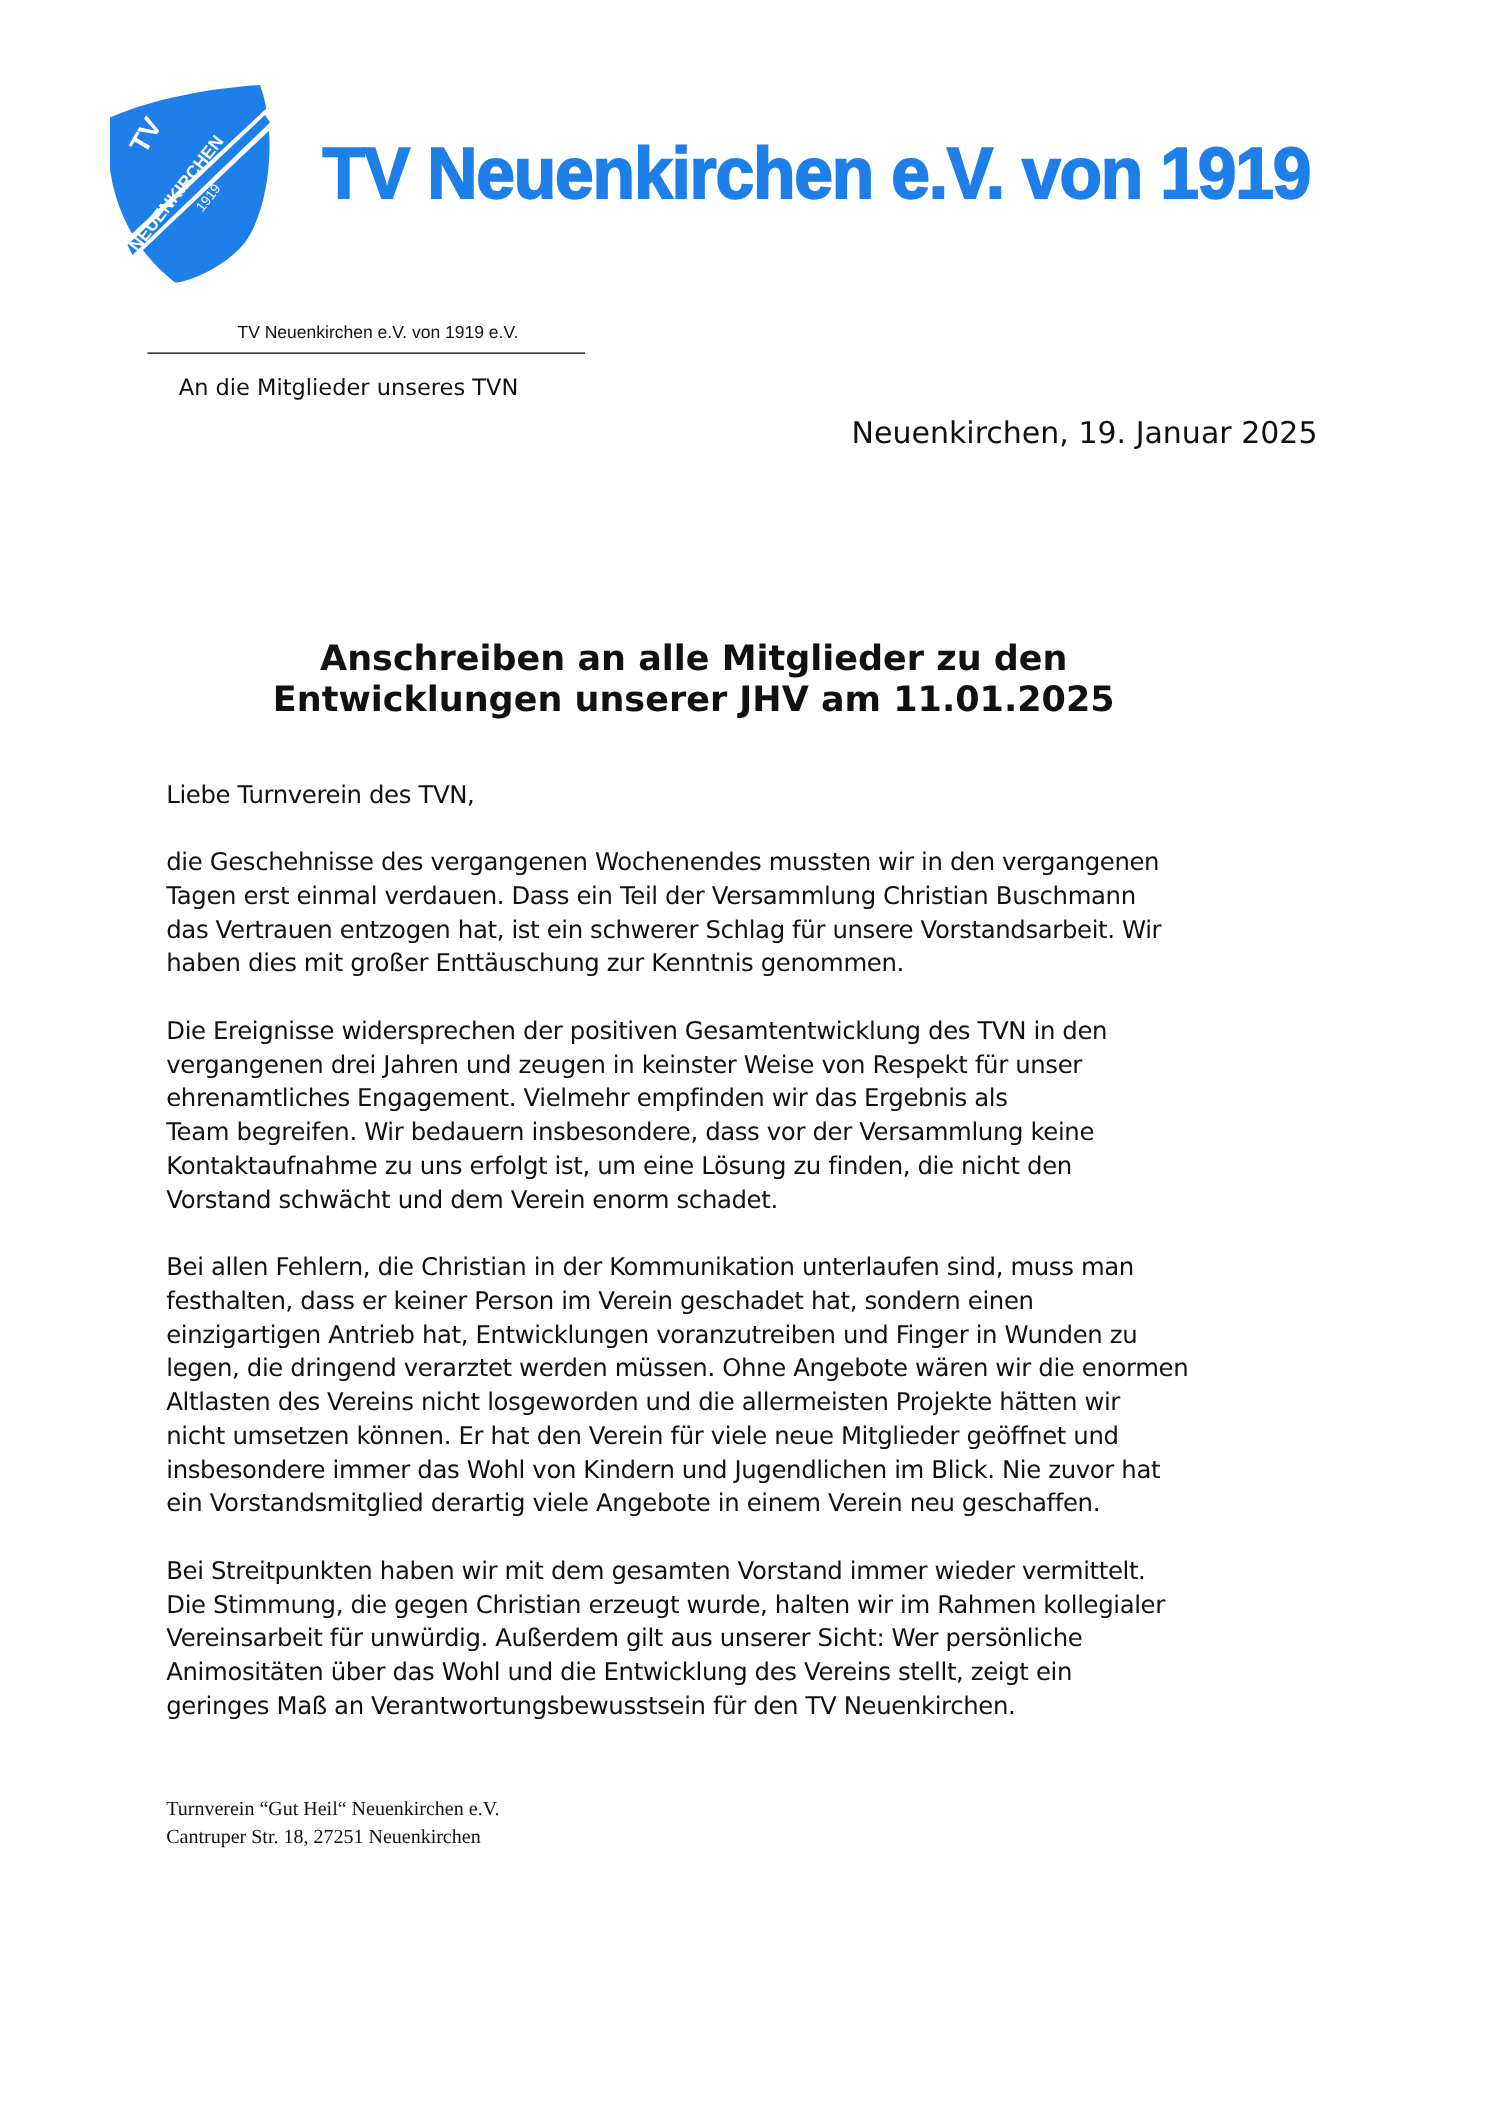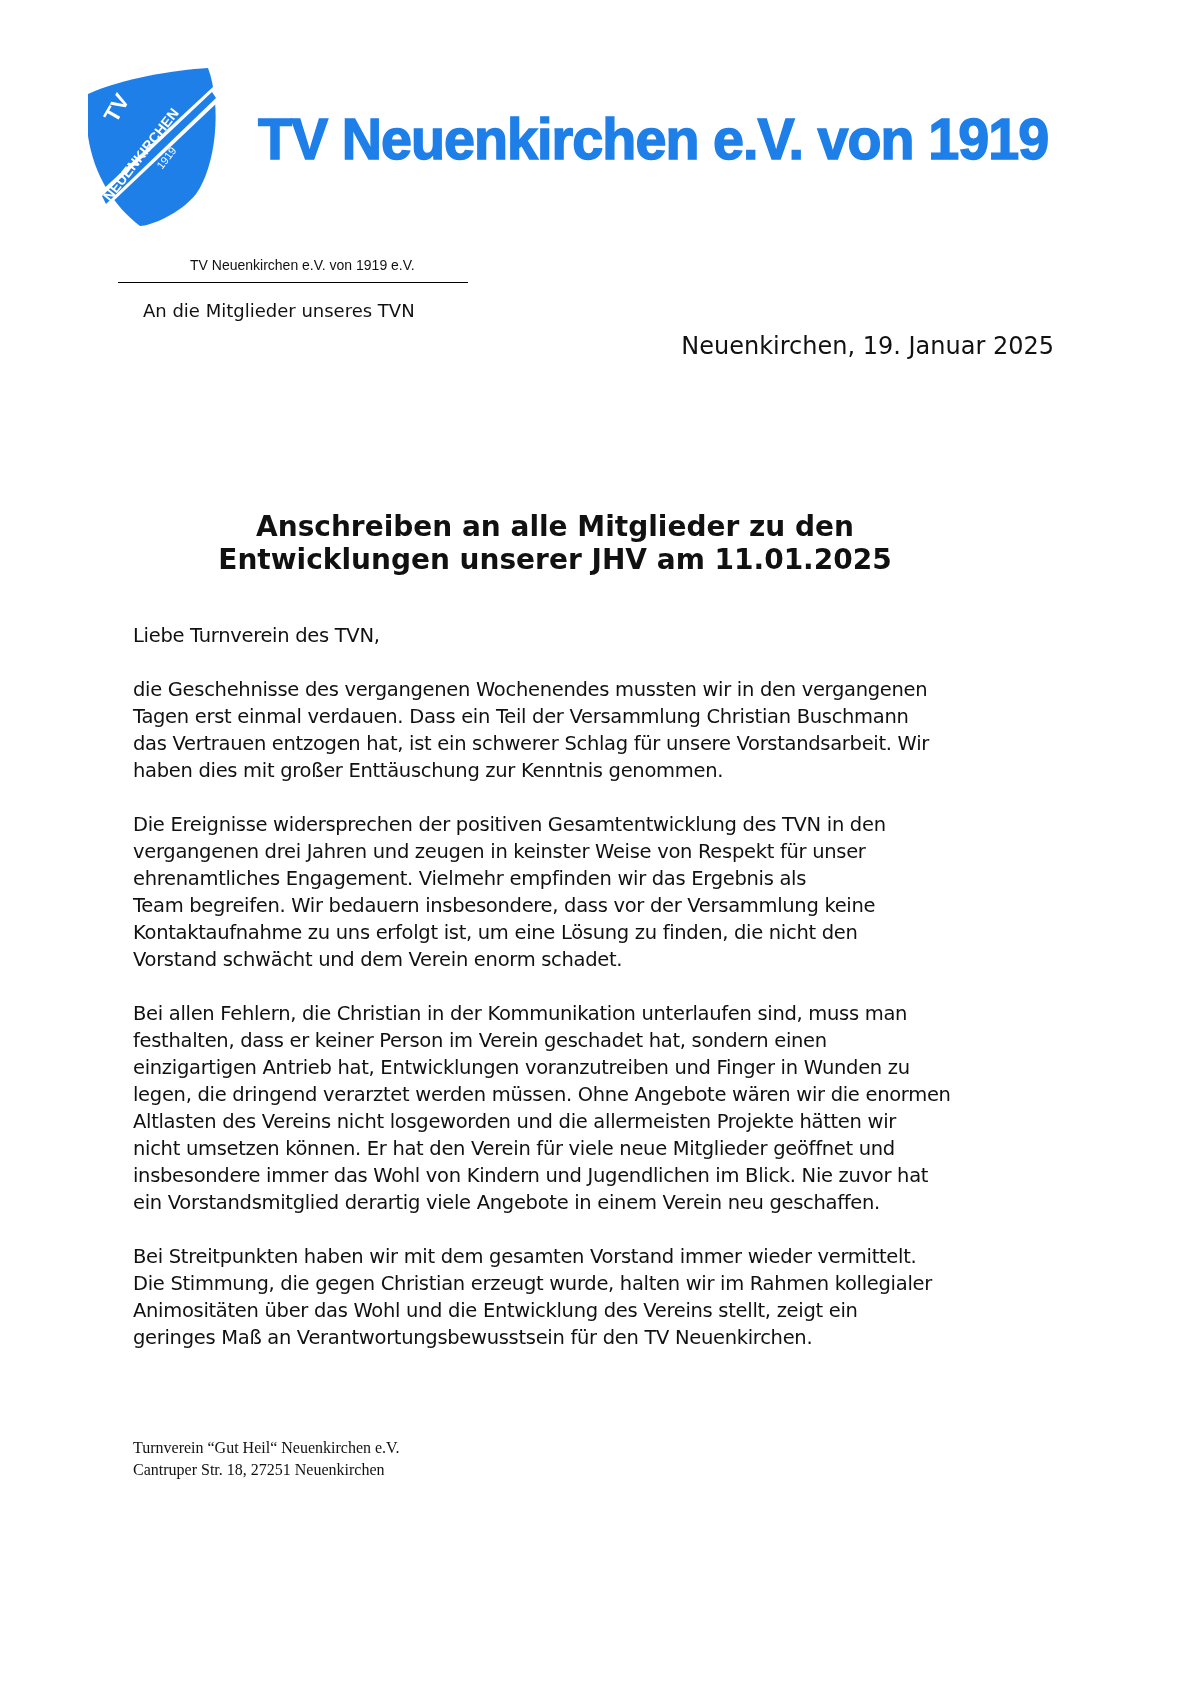--- a/index.html
+++ b/index.html
@@ -65,20 +65,21 @@
     <span class="line">einzigartigen Antrieb hat, Entwicklungen voranzutreiben und Finger in Wunden zu</span>
     <span class="line">legen, die dringend verarztet werden müssen. Ohne Angebote wären wir die enormen</span>
     <span class="line">Altlasten des Vereins nicht losgeworden und die allermeisten Projekte hätten wir</span>
     <span class="line">nicht umsetzen können. Er hat den Verein für viele neue Mitglieder geöffnet und</span>
     <span class="line">insbesondere immer das Wohl von Kindern und Jugendlichen im Blick. Nie zuvor hat</span>
     <span class="line">ein Vorstandsmitglied derartig viele Angebote in einem Verein neu geschaffen.</span>
   </p>
   <p>
     <span class="line">Bei Streitpunkten haben wir mit dem gesamten Vorstand immer wieder vermittelt.</span>
     <span class="line">Die Stimmung, die gegen Christian erzeugt wurde, halten wir im Rahmen kollegialer</span>
+    <span class="line">Vereinsarbeit für unwürdig. Außerdem gilt aus unserer Sicht: Wer persönliche</span>
     <span class="line">Animositäten über das Wohl und die Entwicklung des Vereins stellt, zeigt ein</span>
     <span class="line">geringes Maß an Verantwortungsbewusstsein für den TV Neuenkirchen.</span>
   </p>
 </div>
 
 <div class="footer">
   <div>Turnverein “Gut Heil“ Neuenkirchen e.V.</div>
   <div>Cantruper Str. 18, 27251 Neuenkirchen</div>
 </div>
 

